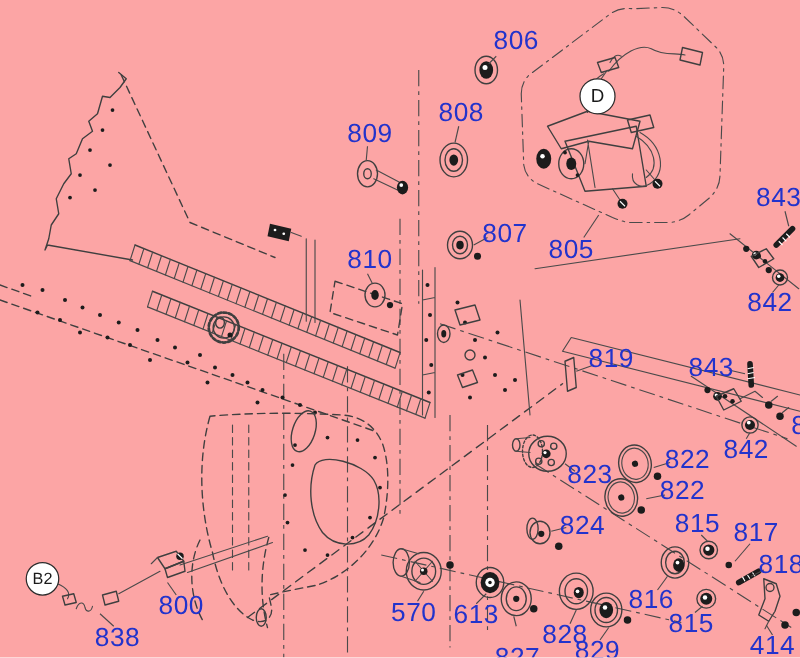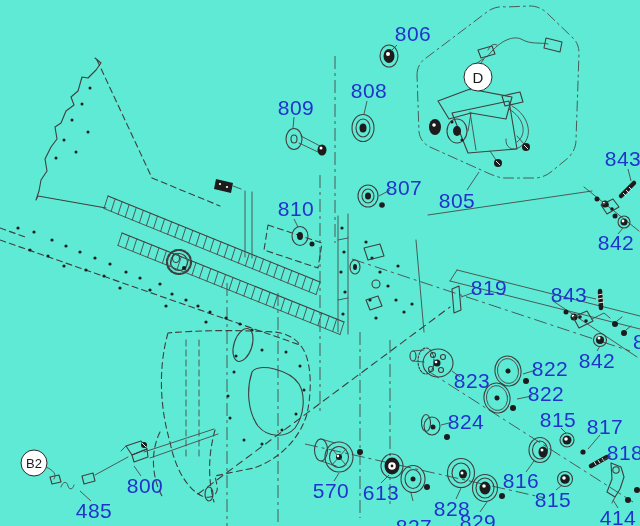--- a/index.html
+++ b/index.html
@@ -1,17 +1,17 @@
 <!DOCTYPE html>
 <html><head>
 <meta charset="utf-8">
 <style>
   html,body{margin:0;padding:0;background:#fff;}
   .stage{
-    position:relative;width:640px;height:526px;overflow:hidden;background:#5eead4;
+    position:relative;width:640px;height:526px;overflow:hidden;background:#fca5a5;
     font-family:"Liberation Sans",sans-serif;
   }
   .stage svg{position:absolute;left:0;top:0;}
   
   .ln{fill:none;stroke:#3f3f3f;stroke-width:1.1;stroke-linecap:round;stroke-linejoin:round;}
   .lnt{fill:none;stroke:#4a4a4a;stroke-width:0.9;stroke-linecap:round;stroke-linejoin:round;}
   .dash{stroke-dasharray:6 4;}
   .dash2{stroke-dasharray:7 5;}
   .cdash{fill:none;stroke:#4a4a4a;stroke-width:0.9;stroke-dasharray:13 4 3 4;}
   .dk{fill:#1c1c1c;stroke:none;}
@@ -422,19 +422,19 @@
 <div class="plabel" style="left:605px;top:426px">817</div>
 <div class="plabel" style="left:625px;top:452px">818</div>
 <div class="plabel" style="left:521px;top:480px">816</div>
 <div class="plabel" style="left:553px;top:499px">815</div>
 <div class="plabel" style="left:618px;top:517px">414</div>
 <div class="plabel" style="left:331px;top:490px">570</div>
 <div class="plabel" style="left:381px;top:492px">613</div>
 <div class="plabel" style="left:414px;top:526px">827</div>
 <div class="plabel" style="left:452px;top:508px">828</div>
 <div class="plabel" style="left:478px;top:521px">829</div>
-<div class="plabel" style="left:94px;top:510px">485</div>
+<div class="plabel" style="left:94px;top:510px">838</div>
 <div class="plabel" style="left:145px;top:485px">800</div>
 
 <div class="callout" style="left:478px;top:77px;width:27px;height:27px">D</div>
 <div class="callout" style="left:34px;top:463px;width:25px;height:25px;font-size:13px">B2</div>
 
 </div>
 
 </body></html>

